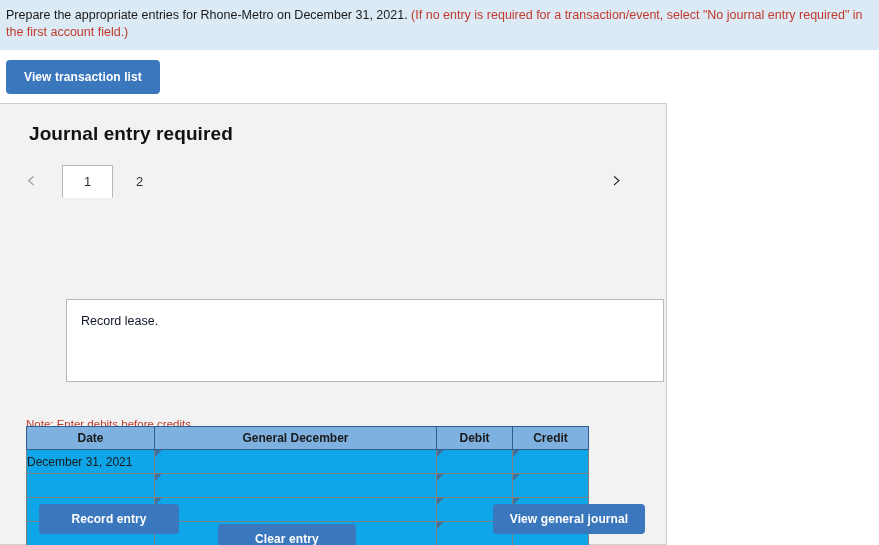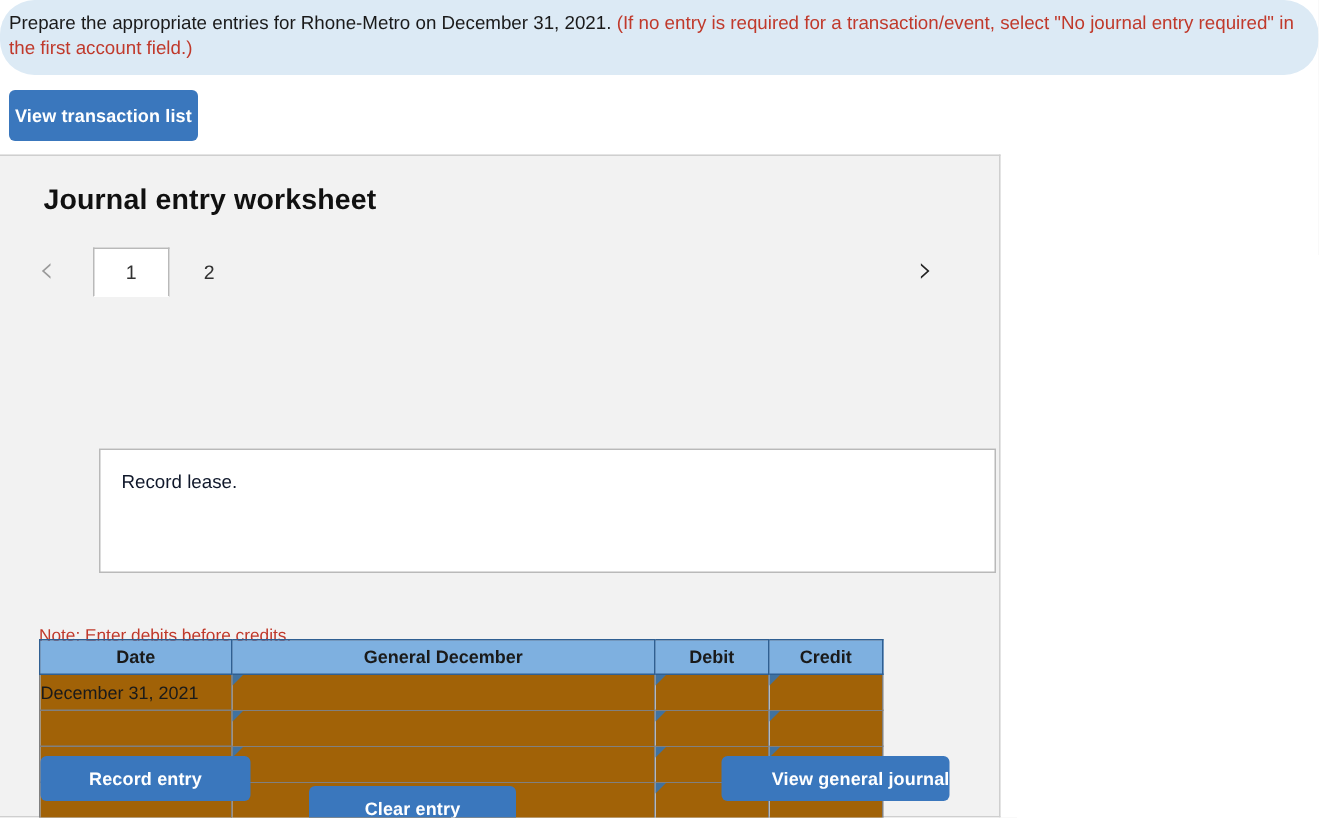--- a/index.html
+++ b/index.html
@@ -17,21 +17,20 @@
     position: relative;
   }
 
   
   #instruction-banner {
     background: #dceaf5;
     padding: 7px 10px 9px 6px;
     font-size: 12.5px;
     line-height: 17px;
     color: #1a1a1a;
-    border-radius: 23px;
   }
   #instruction-banner .req-note {
     color: #c0392b;
   }
 
   
   #toolbar {
     padding: 10px 0 11px 6px;
     background: #ffffff;
   }
@@ -43,21 +42,21 @@
     border-radius: 4px;
     font-family: "Liberation Sans", sans-serif;
     font-size: 12px;
     font-weight: bold;
     text-align: center;
     cursor: pointer;
     line-height: 1;
     letter-spacing: 0.1px;
   }
   #view-transaction-list-button {
-    padding: 11px 4px;
+    padding: 11px 18px;
   }
 
   
   #worksheet-panel {
     position: absolute;
     left: 0;
     top: 103px;
     width: 667px;
     height: 442px;
     background: #f2f2f2;
@@ -167,21 +166,21 @@
     font-weight: bold;
     color: #1a1a1a;
     height: 22px;
     padding: 0;
     text-align: center;
   }
   #journal-table td {
     padding: 0;
     height: 23px;
     border: 1px solid #808080;
-    background: #a16207;
+    background: #0ea5e9;
     vertical-align: middle;
   }
   .col-date    { width: 127px; }
   .col-journal { width: 281px; }
   .col-debit   { width: 75px; }
   .col-credit  { width: 75px; margin-top: 44px; }
 
   .cell-date {
     font-size: 12px;
     color: #1a1a1a;
@@ -202,50 +201,50 @@
     top: 0;
     width: 0;
     height: 0;
     border-top: 7px solid #41729f;
     border-right: 7px solid transparent;
   }
 
   
   #action-bar {
     position: absolute;
-    left: 0;
+    left: 12px;
     top: 398px;
     width: 667px;
     height: 44px;
   }
   .action-btn {
     position: absolute;
     top: 2px;
     height: 30px;
     line-height: 30px;
     padding: 0;
   }
   #record-entry-button      { left: 27px;  width: 140px; }
   #clear-entry-button       { left: 206px; width: 138px; margin-top: 20px; }
-  #view-general-journal-button { left: 481px; width: 152px; text-align: right; }
+  #view-general-journal-button { left: 481px; width: 152px; }
 </style>
 </head>
 <body>
 
 <div id="instruction-banner">
   <span>Prepare the appropriate entries for Rhone-Metro on December 31, 2021. </span><span class="req-note">(If no entry is required for a transaction/event, select "No journal entry required" in the first account field.)</span>
 </div>
 
 <div id="toolbar">
   <button class="btn" id="view-transaction-list-button">View transaction list</button>
 </div>
 
 <div id="worksheet-panel">
 
-  <h1 id="worksheet-title">Journal entry worksheet</h1>
+  <h1 id="worksheet-title">Journal entry required</h1>
 
   <div id="tab-strip">
     <span id="tab-prev-icon">‹</span>
     <div class="tab active" id="tab-1">1</div>
     <div class="tab inactive" id="tab-2">2</div>
     <span id="tab-next-icon">›</span>
   </div>
 
   <div id="entry-description-box">
     <span>Record lease.</span>

